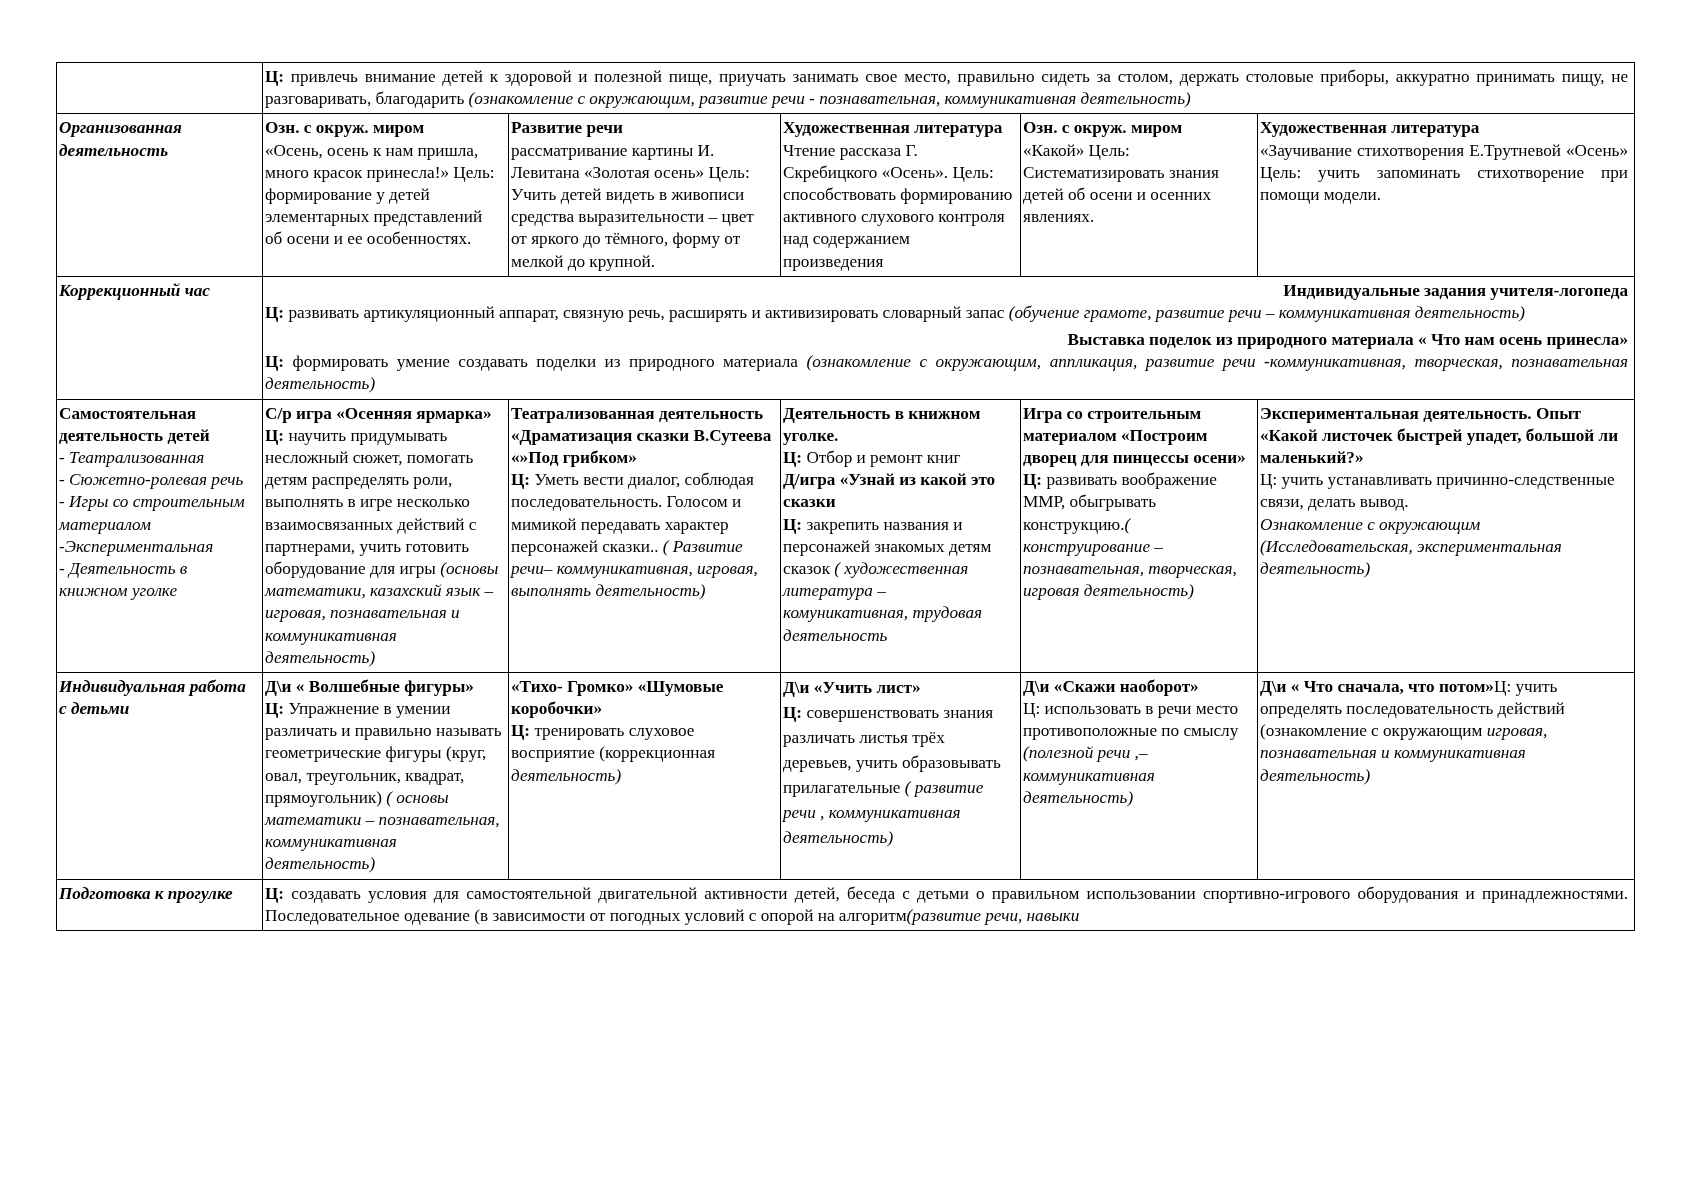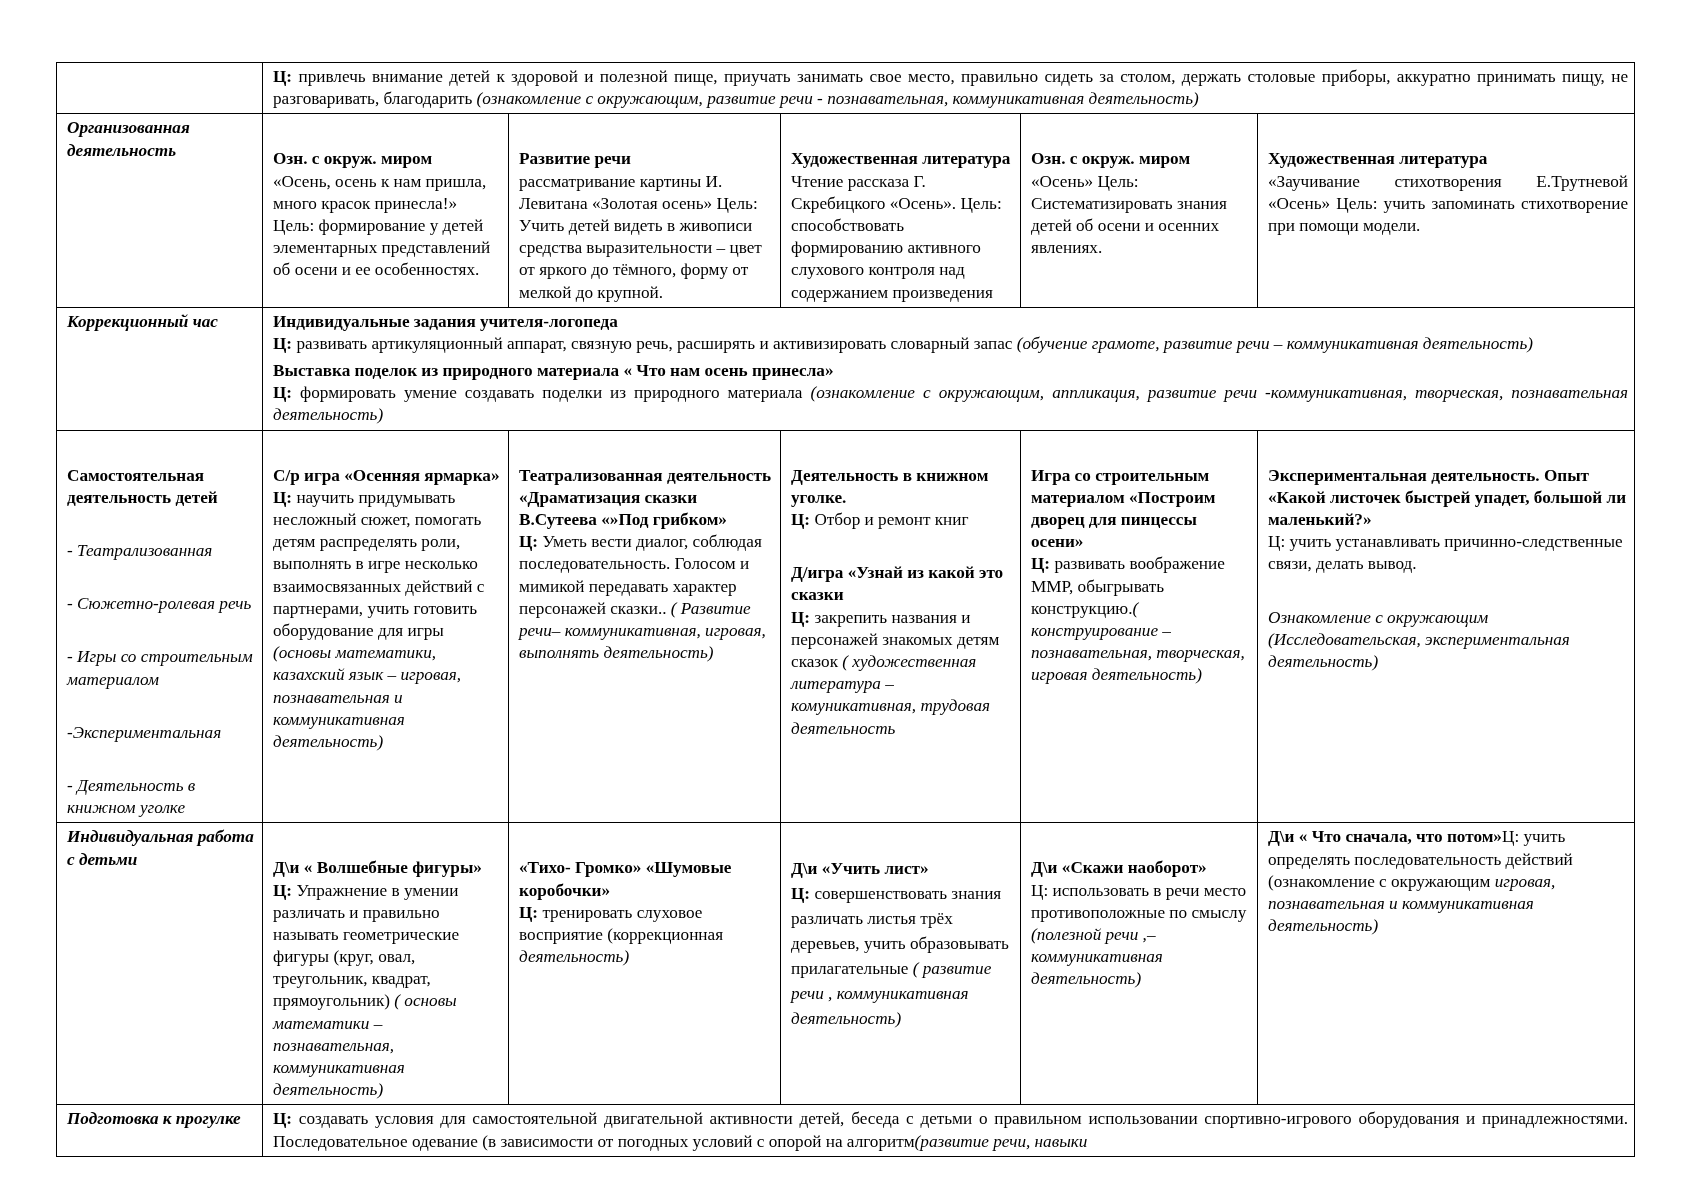--- a/index.html
+++ b/index.html
@@ -30,48 +30,48 @@
   table.plan {
     border-collapse: collapse;
     width: 1578px;
     table-layout: fixed;
     font-size: 17.2px;
     line-height: 1.29;
   }
   table.plan td {
     border: 1.4px solid #000000;
     vertical-align: top;
-    padding: 3px 6px 3px 10px;
+    padding: 3px 6px 3px 2px;
     word-wrap: break-word;
     overflow-wrap: break-word;
   }
   
   col.c0 { width: 206px; }
   col.c1 { width: 246px; }
   col.c2 { width: 272px; }
   col.c3 { width: 240px; }
   col.c4 { width: 237px; }
   col.c5 { width: 377px; }
 
   .b { font-weight: bold; }
   .i { font-style: italic; }
-  .ctr { text-align: left; }
+  .ctr { text-align: right; }
   .just { text-align: justify; }
 
   .rowhead {
     font-weight: bold;
     font-style: italic;
   }
   .cellblock p {
     margin: 0;
   }
   .pad-top { padding-top: 5px; }
   .lead-loose { line-height: 1.45; }
 
-  .hang { display: block; margin-top: 31px; }
+  .hang { display: block; }
 </style>
 </head>
 <body>
 
 <div class="page">
   <div class="sheet">
     <table class="plan">
       <colgroup>
         <col class="c0">
           <col class="c1">
@@ -98,21 +98,21 @@
           <td>
             <span class="b hang">Развитие речи</span>
             <span>рассматривание картины И. Левитана «Золотая осень» Цель: Учить детей видеть в живописи средства выразительности – цвет от яркого до тёмного, форму от мелкой до крупной.</span>
           </td>
           <td>
             <span class="b hang">Художественная литература</span>
             <span>Чтение рассказа Г. Скребицкого «Осень». Цель: способствовать формированию активного слухового контроля над содержанием произведения</span>
           </td>
           <td>
             <span class="b hang">Озн. с окруж. миром</span>
-            <span>«Осень» Цель: Систематизировать знания детей об осени и осенних явлениях.</span>
+            <span>«Какой» Цель: Систематизировать знания детей об осени и осенних явлениях.</span>
           </td>
           <td class="just">
             <span class="b hang">Художественная литература</span>
             <span>«Заучивание стихотворения Е.Трутневой «Осень» Цель: учить запоминать стихотворение при помощи модели.</span>
           </td>
         </tr>
 
         <tr>
           <td class="rowhead">Коррекционный час</td>
           <td colspan="5" class="cellblock">

